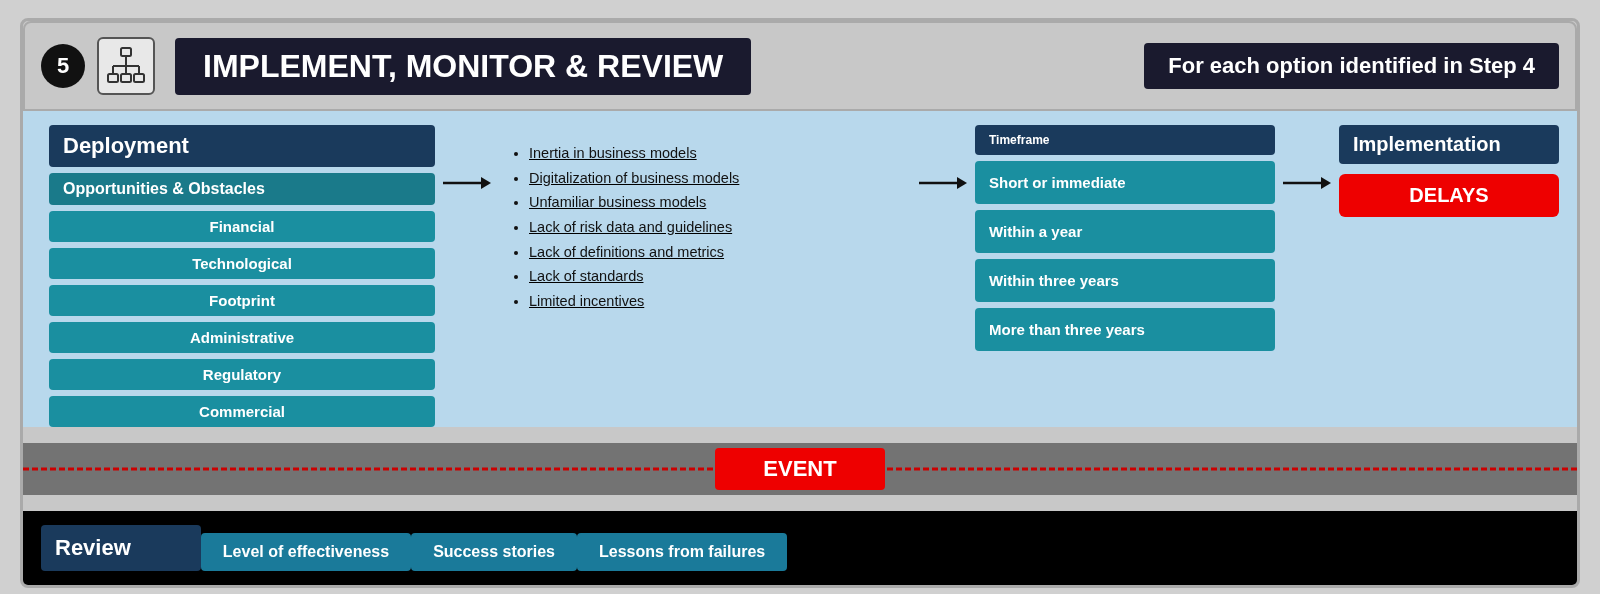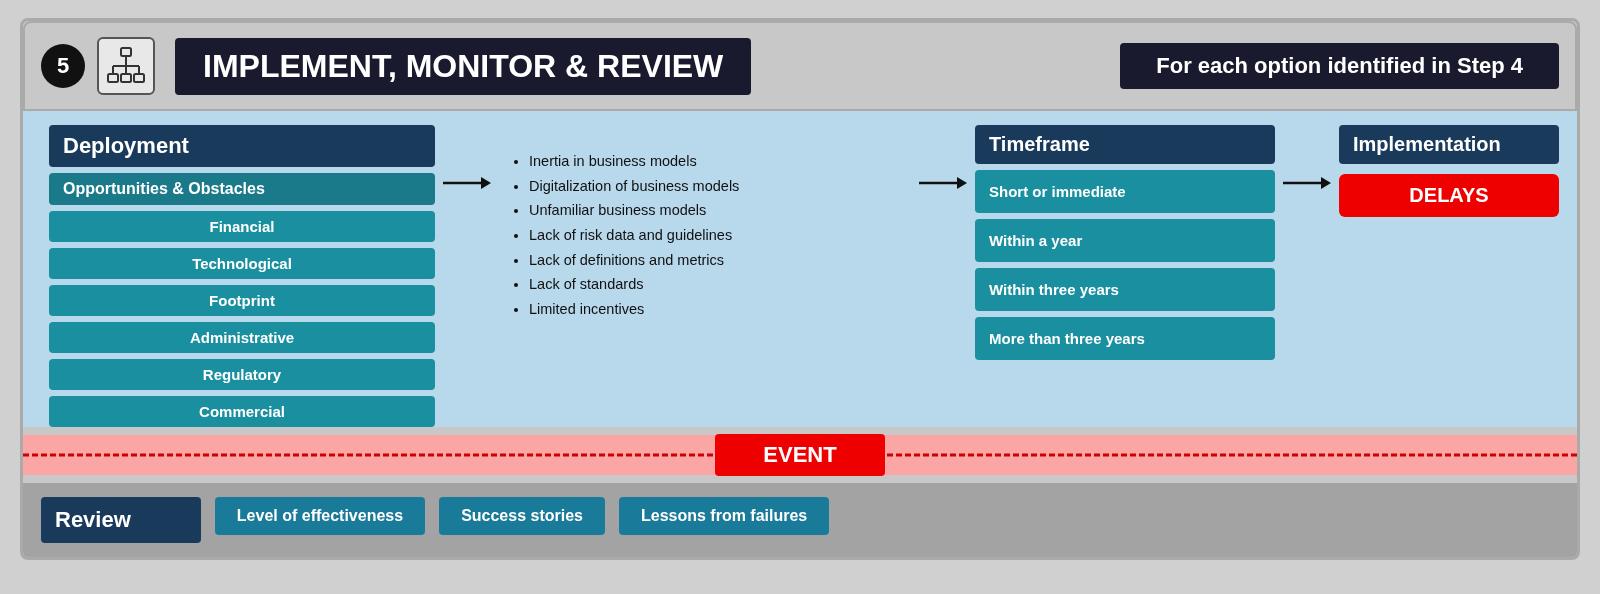--- a/index.html
+++ b/index.html
@@ -72,21 +72,21 @@
 
     .header-spacer {
       flex: 1;
     }
 
     .header-right-box {
       background: #1a1a2e;
       color: #fff;
       font-size: 22px;
       font-weight: bold;
-      padding: 10px 36px;
+      padding: 10px 24px;
       border-radius: 4px;
       flex-shrink: 0;
     }
 
     .top-section {
       display: flex;
       gap: 0;
       align-items: flex-start;
     }
 
@@ -140,21 +140,22 @@
       align-items: center;
       padding: 0 8px;
       margin-top: 46px;
       flex-shrink: 0;
     }
 
     
     .bullets-col {
       flex: 1;
       padding: 0 12px;
-      margin-top: 24px;
+      margin-top: 16px;
+      text-decoration: underline;
     }
 
     .bullets-col ul {
       list-style: disc;
       padding-left: 18px;
       font-size: 14.5px;
       color: #111;
       line-height: 1.7;
     }
 
@@ -172,21 +173,21 @@
       display: flex;
       flex-direction: column;
       gap: 6px;
       width: 300px;
       flex-shrink: 0;
     }
 
     .timeframe-header {
       background: #1a3a5c;
       color: #fff;
-      font-size: 20px;
+      font-size: 12px;
       font-weight: bold;
       padding: 8px 14px;
       border-radius: 4px;
     }
 
     .time-item {
       background: #1a8fa0;
       color: #fff;
       font-size: 15px;
       font-weight: bold;
@@ -231,23 +232,23 @@
       text-align: center;
       margin-top: 4px;
     }
 
     
     .event-divider {
       display: flex;
       align-items: center;
       justify-content: center;
       position: relative;
-      height: 40px;
-      background: #fca5a5;
-      margin: 8px -18px;
+      height: 52px;
+      background: #737373;
+      margin: 16px -18px;
       padding: 0 18px;
     }
 
     .dashed-line {
       position: absolute;
       top: 50%;
       left: 0;
       right: 0;
       border-top: 3px dashed #c00;
       transform: translateY(-50%);
@@ -259,25 +260,24 @@
       background: #e00;
       color: #fff;
       font-size: 22px;
       font-weight: bold;
       padding: 8px 48px;
       border-radius: 4px;
     }
 
     
     .review-section {
-      background: #a3a3a3;
+      background: #000000;
       padding: 14px 18px;
       display: flex;
-      align-items: flex-start;
-      gap: 14px;
+      align-items: flex-end;
     }
 
     .review-header {
       background: #1a3a5c;
       color: #fff;
       font-size: 22px;
       font-weight: bold;
       padding: 10px 70px 10px 14px;
       border-radius: 4px;
       flex-shrink: 0;

